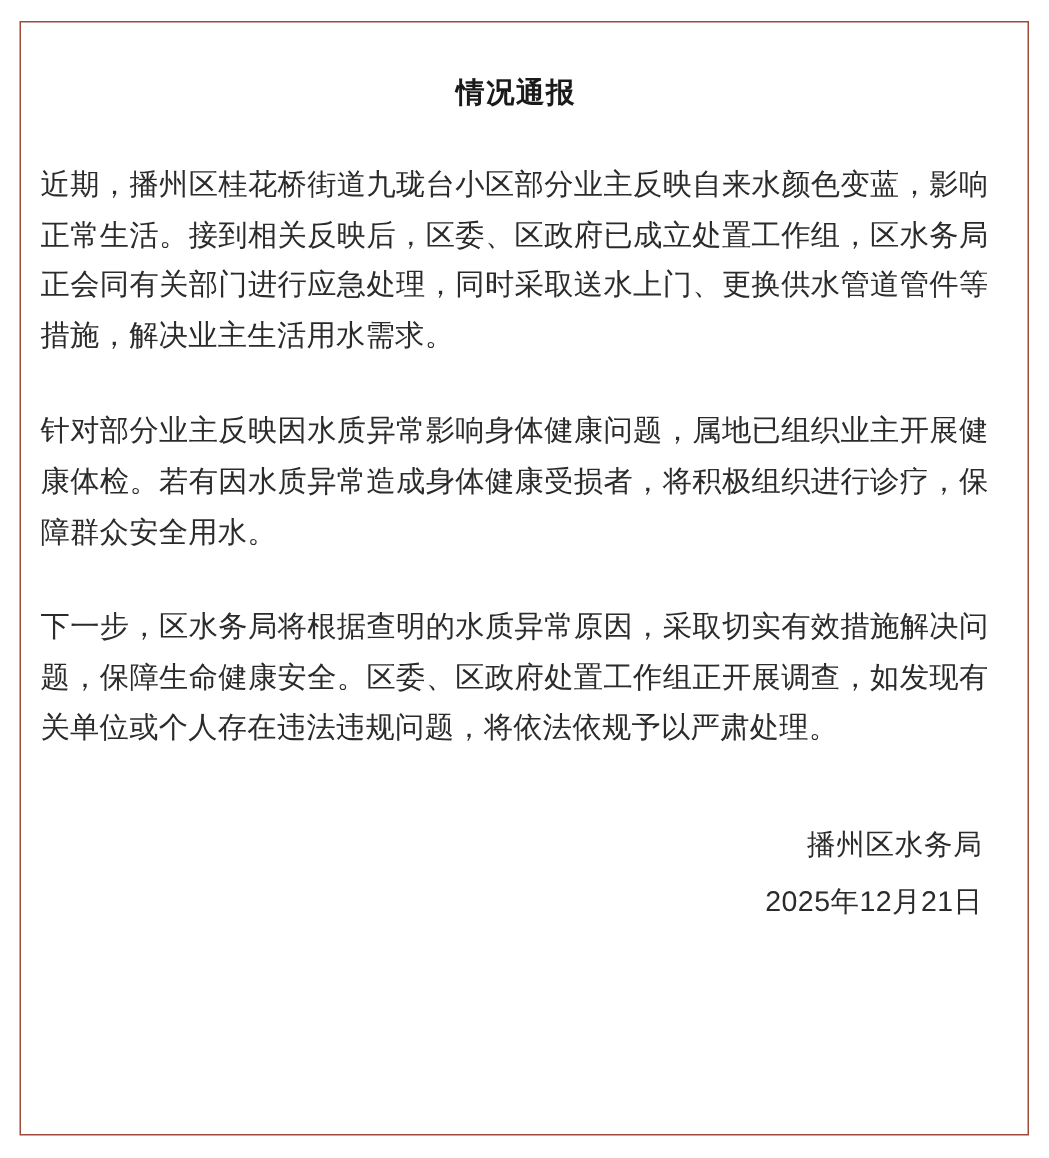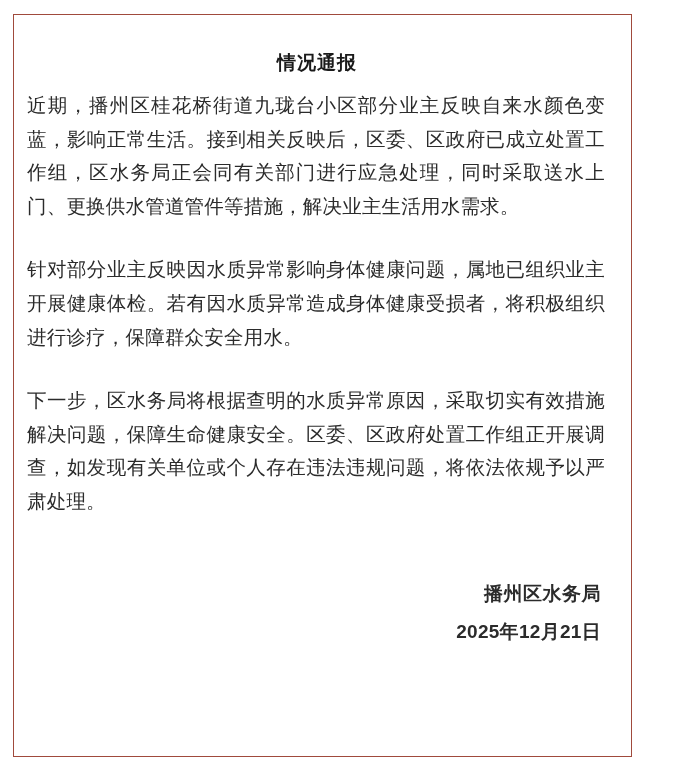--- a/index.html
+++ b/index.html
@@ -10,21 +10,21 @@
   body {
     width: 699px;
     height: 772px;
     font-family: "Liberation Sans", "DejaVu Sans", sans-serif;
     -webkit-font-smoothing: antialiased;
   }
   .notice-card {
     position: absolute;
     left: 13px;
     top: 14px;
-    width: 619px;
+    width: 673px;
     height: 743px;
     box-sizing: border-box;
     border: 1px solid #a04a3c;
     background: #ffffff;
     overflow: hidden;
   }
   .notice-inner {
     padding: 22px 24px 0 13px;
     box-sizing: border-box;
     height: 100%;
@@ -32,40 +32,39 @@
   .doc-title {
     text-align: center;
     font-size: 19px;
     font-weight: bold;
     color: #1a1a1a;
     letter-spacing: 1px;
     margin: 12px 0 0 0;
     line-height: 28px;
   }
   .body-block {
-    margin-top: 12px;
+    margin-top: 30px;
   }
   .para {
     font-size: 19.5px;
     line-height: 33.6px;
     color: #2b2b2b;
     text-align: justify;
     text-justify: inter-ideograph;
     margin: 0 0 30px 0;
     letter-spacing: 0.2px;
     padding-right: 2px;
   }
   .para:last-of-type {
     margin-bottom: 0;
   }
   .signature-block {
-    margin-top: 56px;
+    margin-top: 42px;
     text-align: right;
     padding-right: 6px;
-    font-weight: bold;
   }
   .sig-line {
     font-size: 19px;
     line-height: 38px;
     color: #2b2b2b;
     letter-spacing: 0.5px;
   }
   .sig-date {
     font-size: 19px;
     line-height: 38px;

